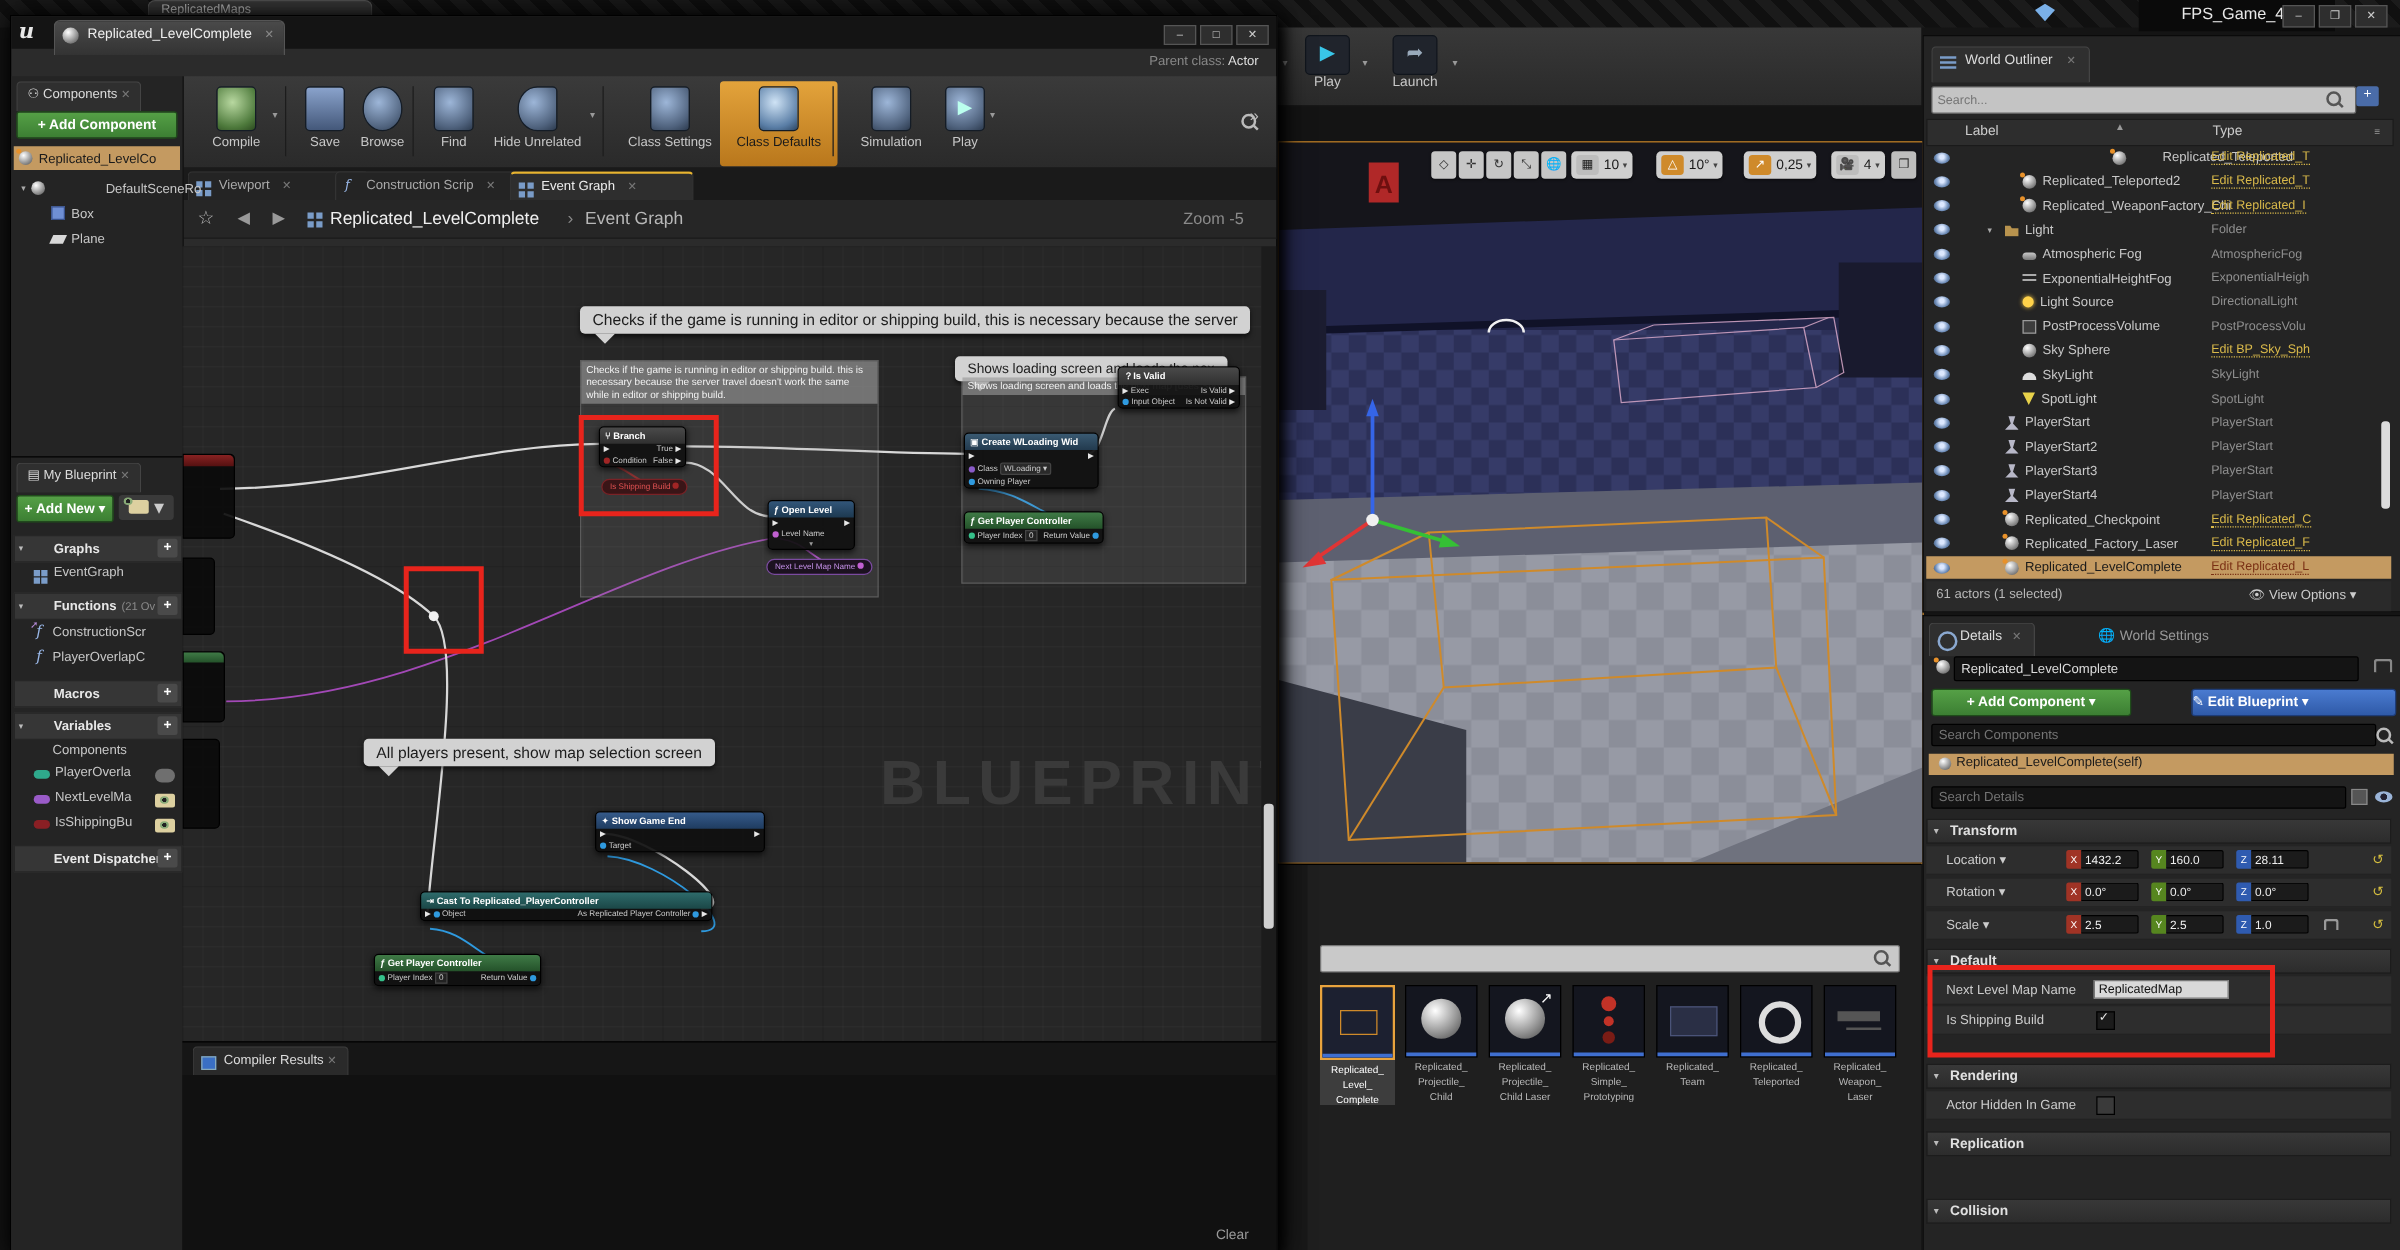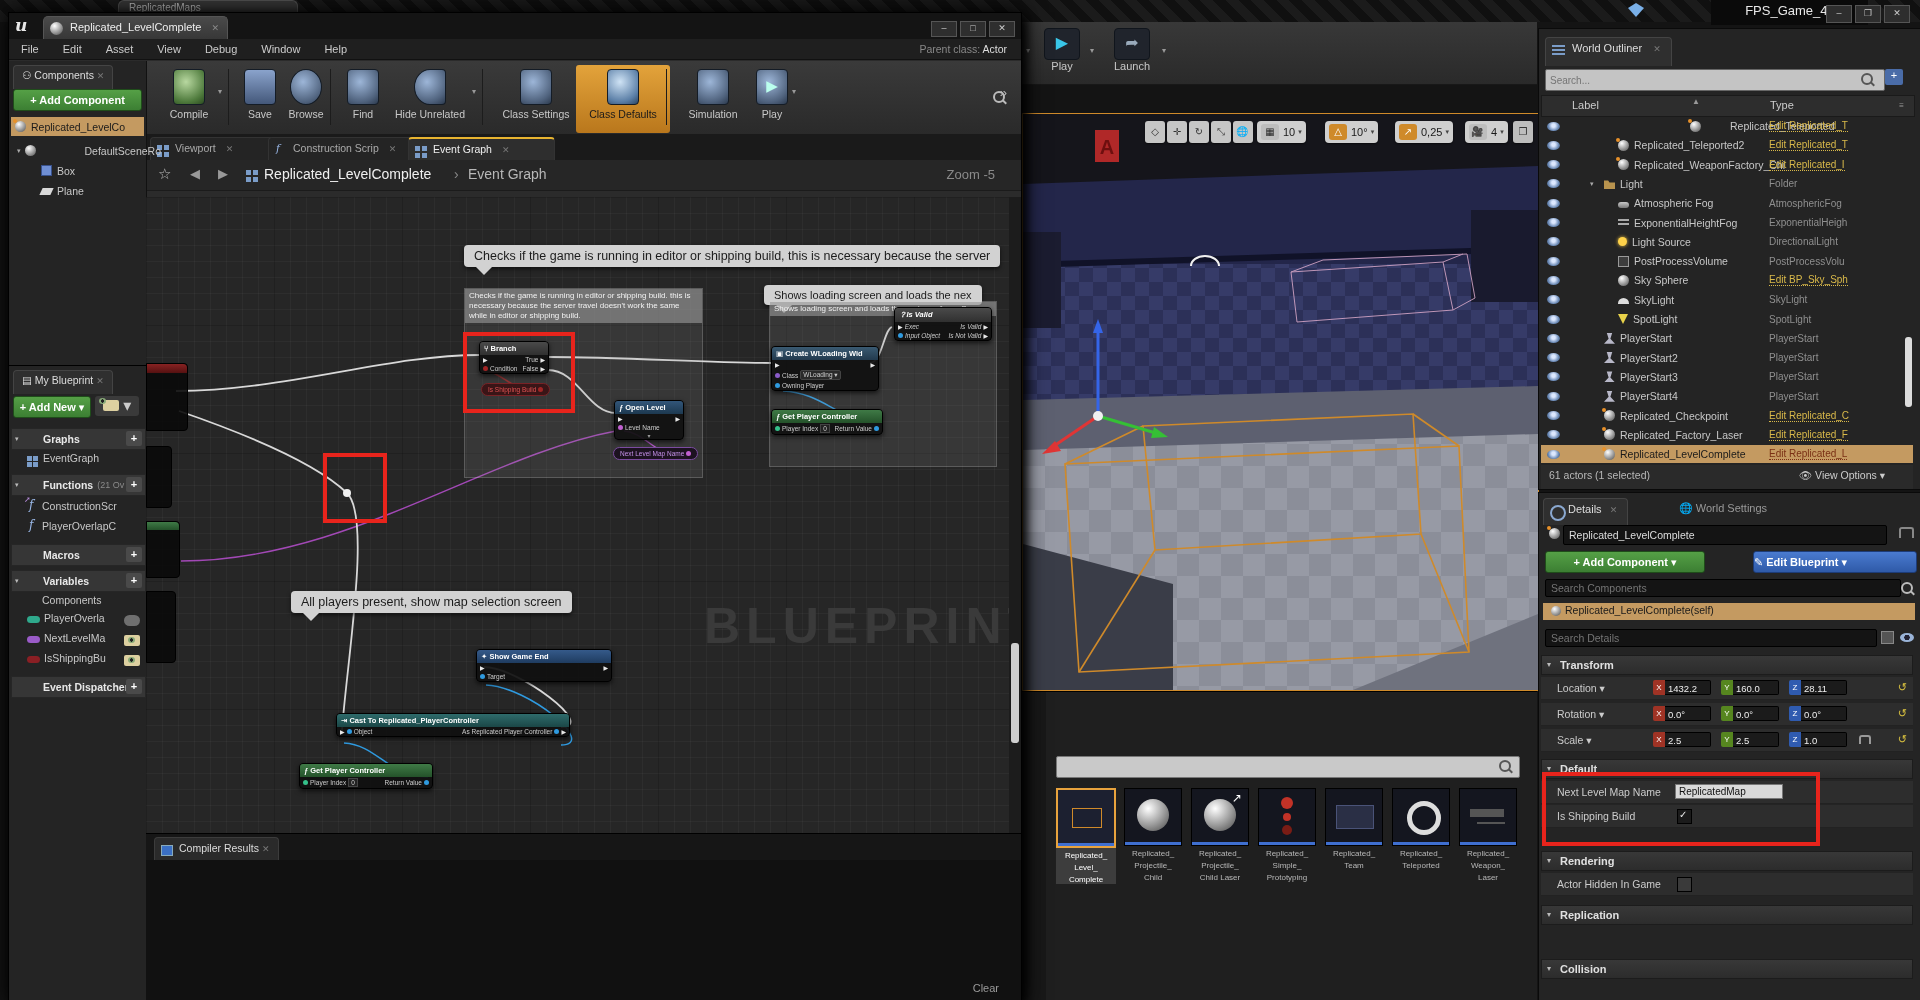--- a/index.html
+++ b/index.html
@@ -681,25 +681,20 @@
     <div id="bp-ue">u</div>
     <div id="bp-tab">
       <span class="ball"></span>
       <span>Replicated_LevelComplete</span>
       <span style="color:#888;font-size:9px;margin-left:7px;">✕</span>
     </div>
     <div class="abs" style="right:6px;top:4px;">
       <span class="winbtn" style="height:14px;line-height:13px;">–</span><span class="winbtn" style="height:14px;line-height:13px;">□</span><span class="winbtn" style="height:14px;line-height:13px;">✕</span>
     </div>
 
-    <div id="bp-menubar">
-      <span>
-        
-      <span class="menu-item">File</span><span class="menu-item">Edit</span><span class="menu-item">Asset</span><span class="menu-item">View</span><span class="menu-item">Debug</span><span class="menu-item">Window</span><span class="menu-item">Help</span></span>
-    </div>
     <div id="parent-class">
       <span>Parent class:</span> <b>Actor</b>
     </div>
 
     <div id="bp-toolbar">
       <div class="tbtn" style="left:8px;width:58px;"><div class="tico" style="background:radial-gradient(circle at 40% 35%,#b8d8a0,#4e7a3c 70%,#2c4a20);"></div><span>Compile</span></div>
       <span class="dd" style="left:72px;top:26px;">▾</span>
       <span class="tsep" style="left:82px;"></span>
       <div class="tbtn" style="left:88px;width:40px;"><div class="tico" style="background:linear-gradient(#8aa3cc,#44587a);"></div><span>Save</span></div>
       <div class="tbtn" style="left:130px;width:48px;"><div class="tico" style="border-radius:50%;"></div><span>Browse</span></div>
@@ -992,21 +987,21 @@
               <span>Player Index</span> 
               <span style="background:#222;border:1px solid #444;padding:0 2px;">0</span>
             </span>
             <span class="pin">
               <span>Return Value</span>
               <span class="pdot" style="background:#2f9adf;"></span>
             </span>
           </div>
       </div>
 
-      <div class="gnode" style="left:748px;top:110px;width:96px;font-style:italic;">
+      <div class="gnode" style="left:748px;top:96px;width:96px;">
         <div class="nhead">？<span>Is Valid</span></div>
         <div class="prow">
             <span class="pin">
               <span class="px">▶</span>
               <span>Exec</span>
             </span>
             <span class="pin">
               <span>Is Valid</span>
               <span class="px">▶</span>
             </span>

